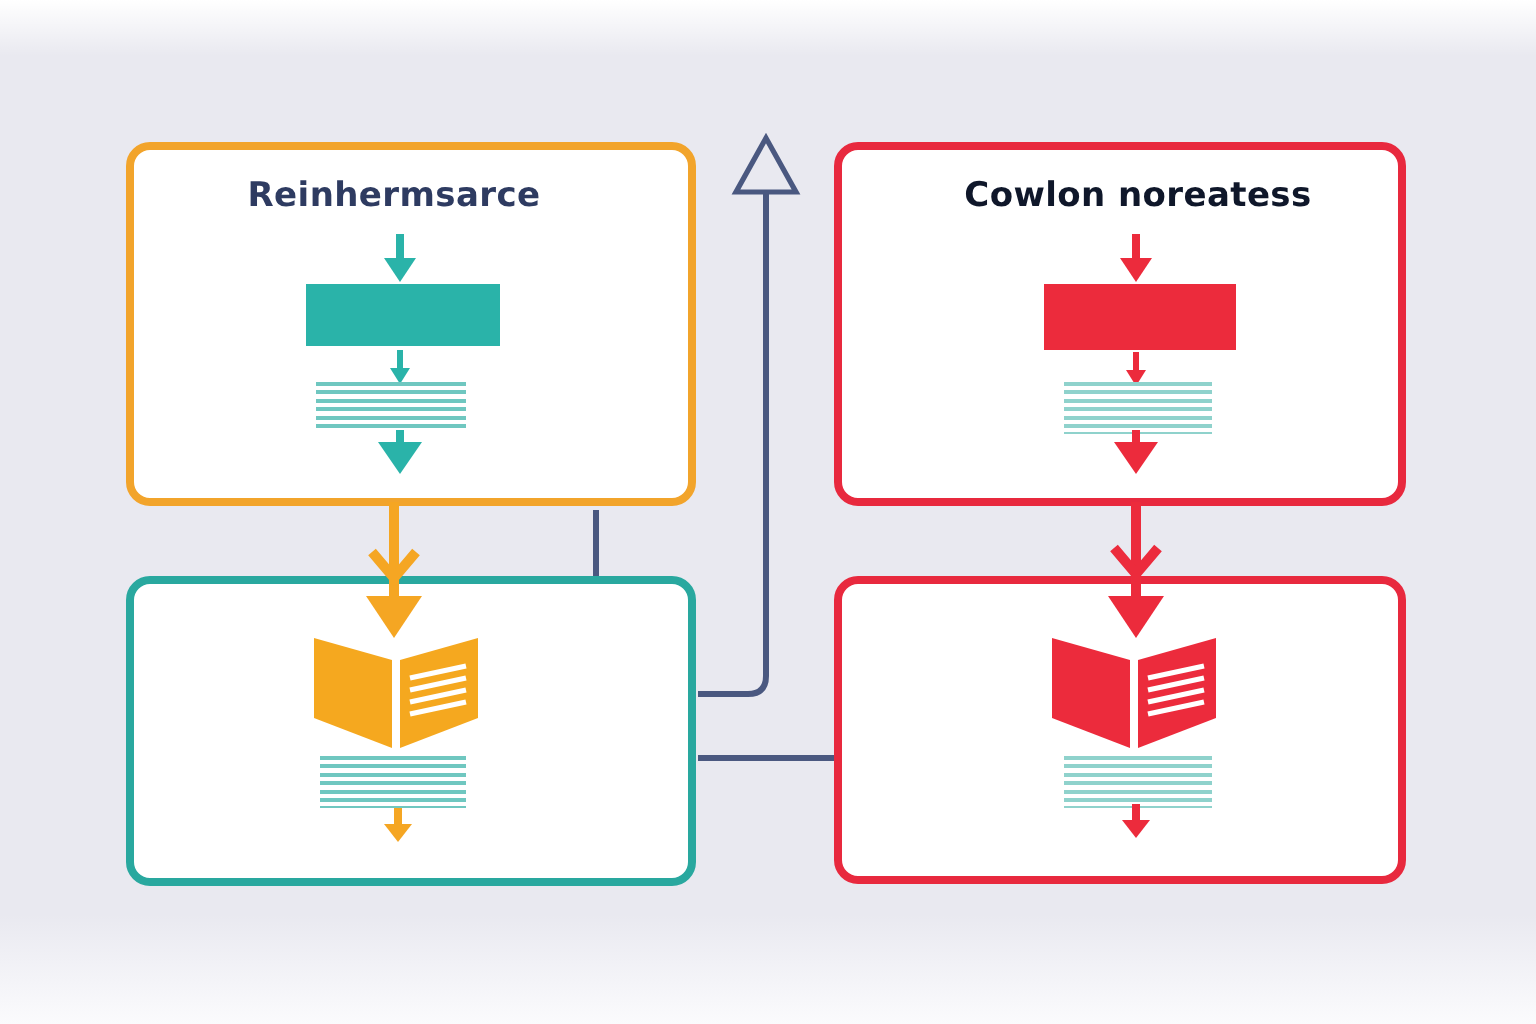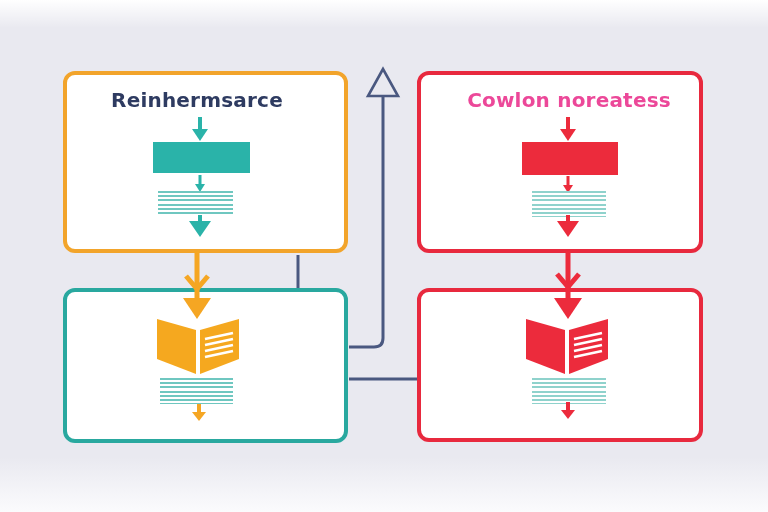--- a/index.html
+++ b/index.html
@@ -28,21 +28,21 @@
     border-radius:12px;
     box-sizing:border-box;
     z-index:2;
   }
   .tl{left:63px;top:71px;width:285px;height:182px;}
   .tr{left:417px;top:71px;width:286px;height:182px;}
   .bl{left:63px;top:288px;width:285px;height:155px;}
   .br{left:417px;top:288px;width:286px;height:154px;}
   .ttl{
     position:absolute;margin:0;top:13px;
-    font-size:20px;font-weight:700;color:#2E3B61;
+    font-size:17px;font-weight:700;color:#2E3B61;
     text-align:center;letter-spacing:.2px;
   }
   .ttl.lt{left:0;right:17px;}
   .ttl.rt{left:18px;right:0;}
   .el{position:absolute;}
   .block{position:absolute;}
   .stripes{
     position:absolute;
     background:repeating-linear-gradient(to bottom, var(--stripe,#7CCBC5) 0 2px, transparent 2px 4.2px);
   }
@@ -80,21 +80,21 @@
     <div class="stripes" style="left: 91px; top: 116px; width: 75px; height: 25px; --stripe: #6FC7C0;"></div>
     <svg class="el" style="left:119px;top:140px" width="28" height="22" viewBox="0 0 28 22">
       <g style="fill: rgb(42, 179, 169);">
         <rect x="12" y="0" width="4" height="8"></rect>
         <path d="M3,6 L25,6 L14,22 Z"></path>
       </g>
     </svg>
   </section>
 
   <section class="panel tr" style="border-color: rgb(232, 41, 62);">
-    <h2 class="ttl rt" style="color: #ec4899;">Cowlon noreatess</h2>
+    <h2 class="ttl rt" style="color: #0f172a;">Cowlon noreatess</h2>
     <svg class="el" style="left:132px;top:42px" width="30" height="24" viewBox="0 0 30 24">
       <g style="fill: rgb(236, 43, 60);">
         <rect x="13" y="0" width="4" height="13"></rect>
         <path d="M7,12 L23,12 L15,24 Z"></path>
       </g>
     </svg>
     <div class="block" style="left: 101px; top: 67px; width: 96px; height: 33px; background-color: rgb(236, 43, 60);"></div>
     <svg class="el" style="left:138px;top:101px" width="18" height="17" viewBox="0 0 18 17">
       <g style="fill: rgb(236, 43, 60);">
         <rect x="7.5" y="0" width="3" height="10"></rect>

